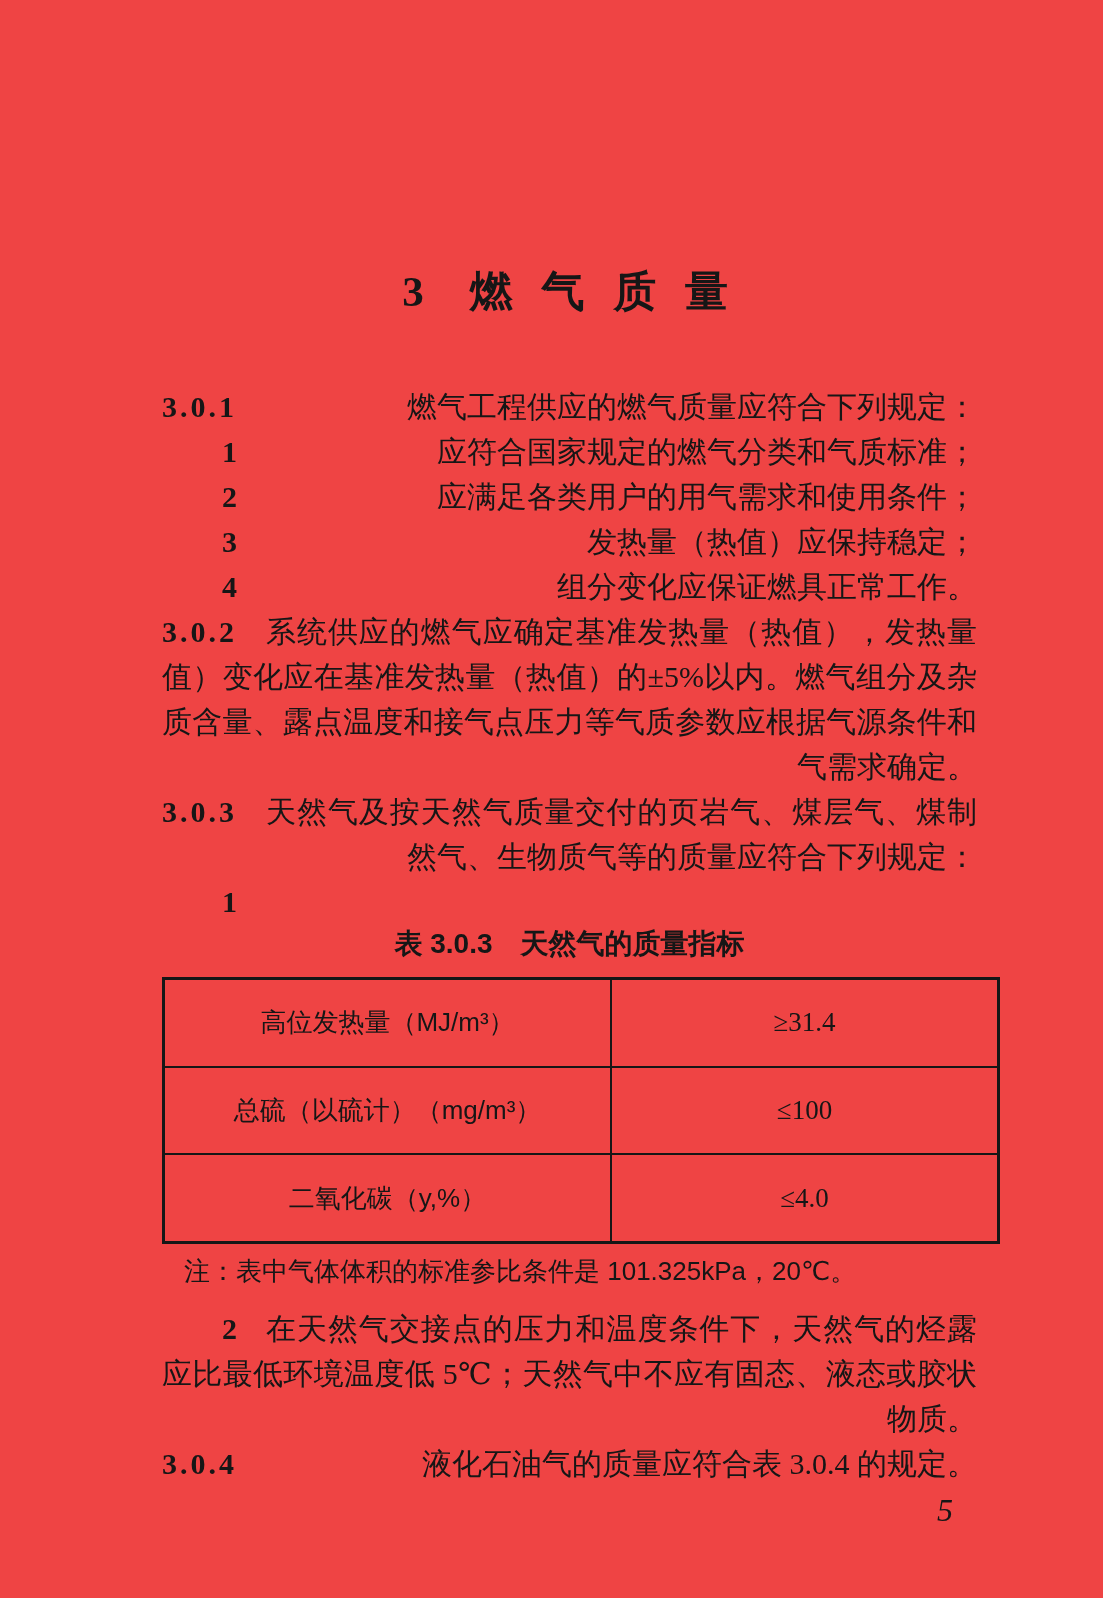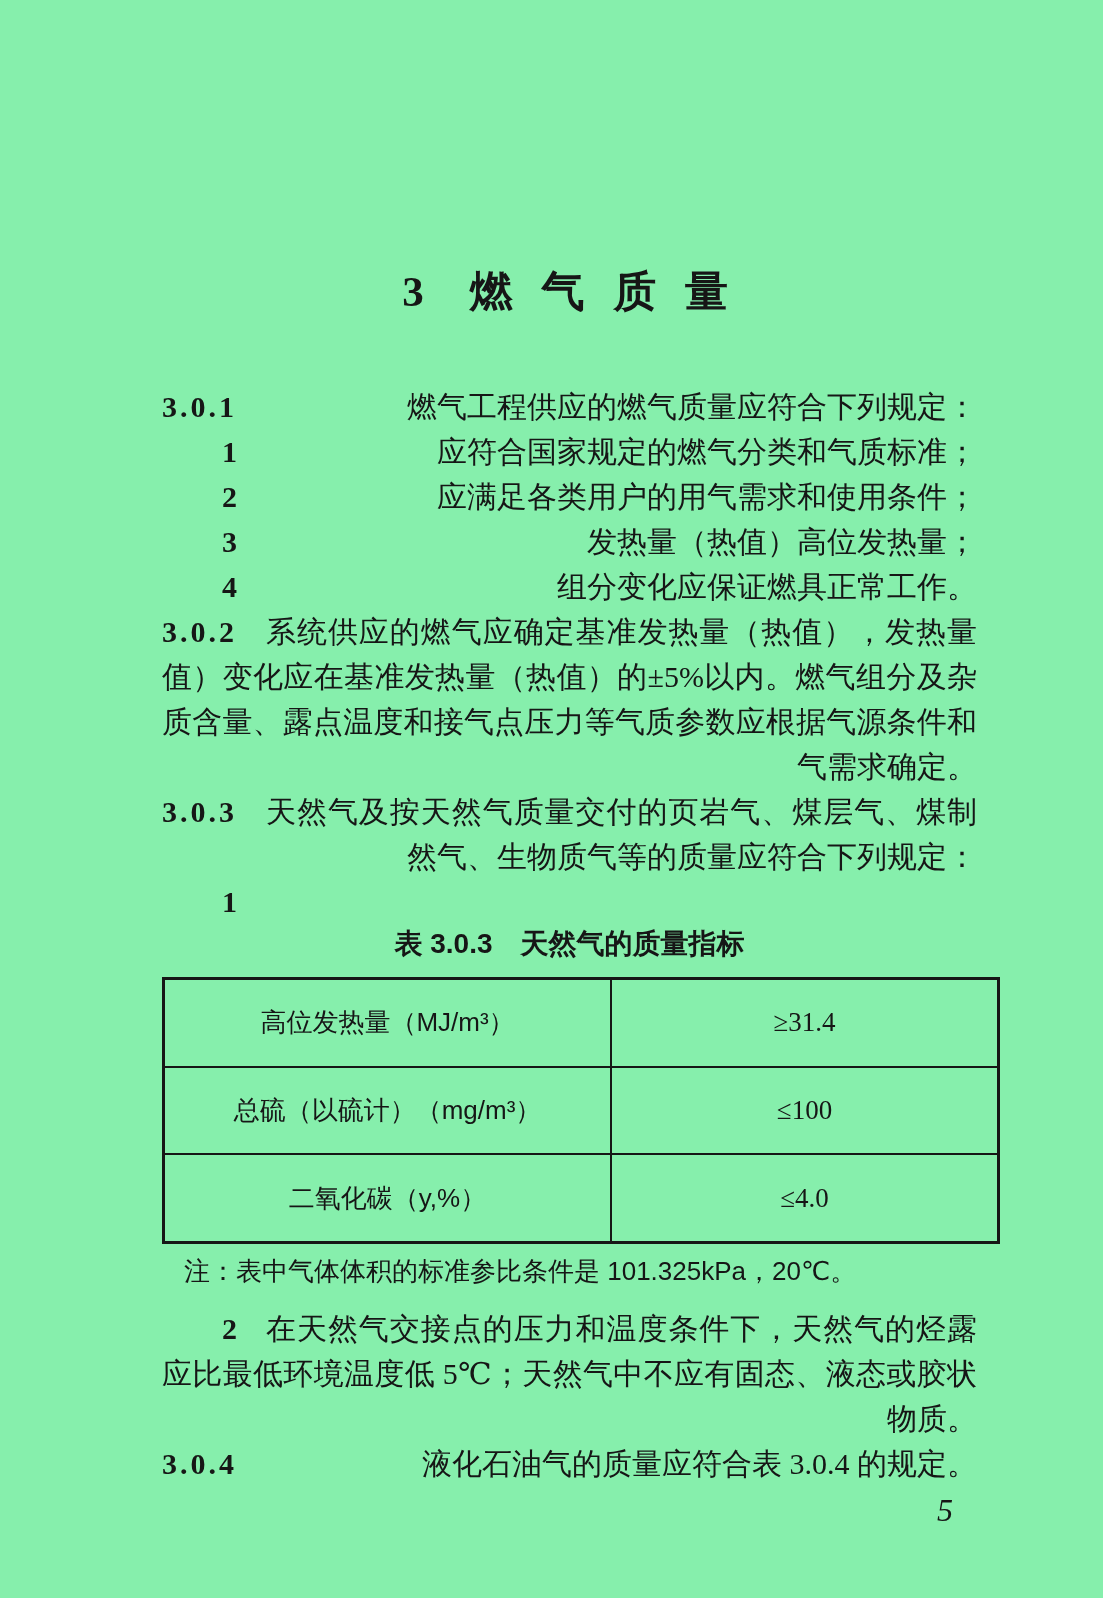--- a/index.html
+++ b/index.html
@@ -1,19 +1,19 @@
 <!DOCTYPE html>
 <html><head>
 <meta charset="utf-8">
 <style>
   html,body { margin:0; padding:0; background:#ffffff; }
   .page {
     position:relative;
     width:1103px; height:1598px;
-    background:#86efac;
+    background:#ef4444;
     color:#161616;
     font-family:"Liberation Serif","DejaVu Serif",serif;
     overflow:hidden;
   }
   
   .chapter-heading {
     position:absolute; top:266px; left:162px; width:815px;
     margin:0; text-align:center;
     font-size:43px; font-weight:bold; line-height:52px;
     font-family:"Liberation Serif","DejaVu Serif",serif;
@@ -102,21 +102,21 @@
       <div class="line item">
         <span class="lbl">1</span>
         <span class="txt">应符合国家规定的燃气分类和气质标准；</span>
       </div>
       <div class="line item">
         <span class="lbl">2</span>
         <span class="txt">应满足各类用户的用气需求和使用条件；</span>
       </div>
       <div class="line item">
         <span class="lbl">3</span>
-        <span class="txt">发热量（热值）高位发热量；</span>
+        <span class="txt">发热量（热值）应保持稳定；</span>
       </div>
       <div class="line item">
         <span class="lbl">4</span>
         <span class="txt">组分变化应保证燃具正常工作。</span>
       </div>
       <div class="line section justify">
         <span class="lbl">3.0.2</span>
         <span class="txt">系统供应的燃气应确定基准发热量（热值），发热量（热</span>
       </div>
       <div class="line cont justify">

